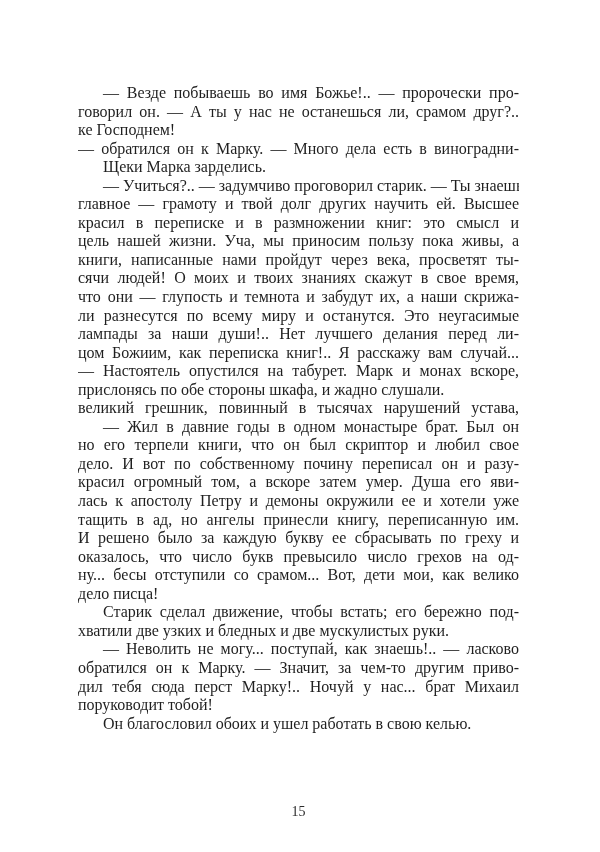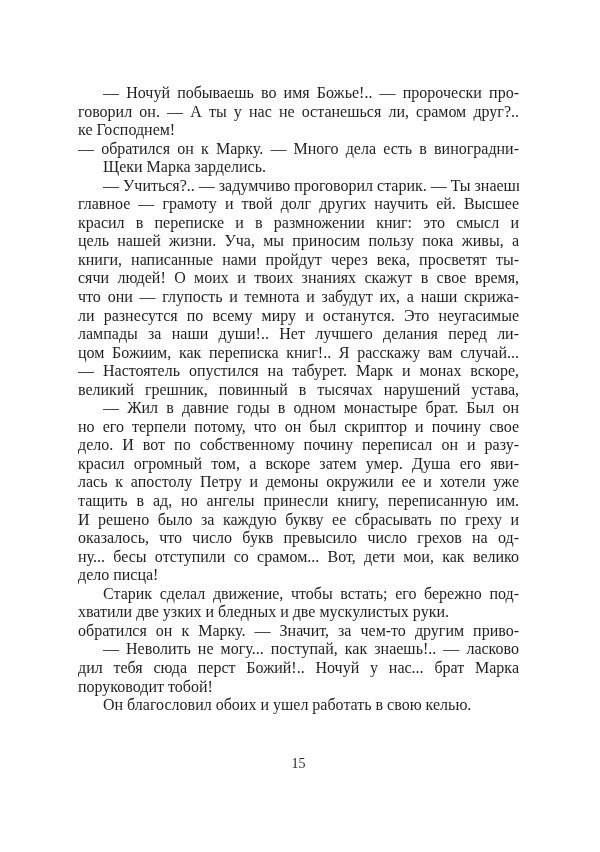--- a/index.html
+++ b/index.html
@@ -34,76 +34,77 @@
     overflow: hidden;
   }
   .line.first {
     padding-left: 25px;
   }
   .line.last {
     text-align-last: left;
   }
   .page-number {
     position: absolute;
-    top: 756px;
+    top: 804px;
     left: 78px;
     width: 441px;
     text-align: center;
     font-size: 14px;
     color: #2b2b2b;
   }
 </style>
 </head>
 <body>
 
 <div class="book-page">
   <div class="text-block">
       <div class="paragraph">
-        <div class="line first">— Ночуй побываешь во имя Божье!.. — пророчески про-</div>
+        <div class="line first">— Везде побываешь во имя Божье!.. — пророчески про-</div>
         <div class="line">говорил он. — А ты у нас не останешься ли, срамом друг?..</div>
         <div class="line last">ке Господнем!</div>
         <div class="line">— обратился он к Марку. — Много дела есть в виноградни-</div>
       </div>
       <div class="paragraph">
         <div class="line first last">Щеки Марка зарделись.</div>
       </div>
       <div class="paragraph">
         <div class="line first">— Учиться?.. — задумчиво проговорил старик. — Ты знаешь</div>
         <div class="line">главное — грамоту и твой долг других научить ей. Высшее</div>
         <div class="line">красил в переписке и в размножении книг: это смысл и</div>
         <div class="line">цель нашей жизни. Уча, мы приносим пользу пока живы, а</div>
         <div class="line">книги, написанные нами пройдут через века, просветят ты-</div>
         <div class="line">сячи людей! О моих и твоих знаниях скажут в свое время,</div>
         <div class="line">что они — глупость и темнота и забудут их, а наши скрижа-</div>
         <div class="line">ли разнесутся по всему миру и останутся. Это неугасимые</div>
         <div class="line">лампады за наши души!.. Нет лучшего делания перед ли-</div>
         <div class="line">цом Божиим, как переписка книг!.. Я расскажу вам случай...</div>
         <div class="line">— Настоятель опустился на табурет. Марк и монах вскоре,</div>
+        <div class="line last">прислонясь по обе стороны шкафа, и жадно слушали.</div>
       </div>
       <div class="paragraph">
         <div class="line">великий грешник, повинный в тысячах нарушений устава,</div>
         <div class="line first">— Жил в давние годы в одном монастыре брат. Был он</div>
-        <div class="line">но его терпели потому, что он был скриптор и почину свое</div>
+        <div class="line">но его терпели книги, что он был скриптор и любил свое</div>
         <div class="line">дело. И вот по собственному почину переписал он и разу-</div>
         <div class="line">красил огромный том, а вскоре затем умер. Душа его яви-</div>
         <div class="line">лась к апостолу Петру и демоны окружили ее и хотели уже</div>
         <div class="line">тащить в ад, но ангелы принесли книгу, переписанную им.</div>
         <div class="line">И решено было за каждую букву ее сбрасывать по греху и</div>
         <div class="line">оказалось, что число букв превысило число грехов на од-</div>
         <div class="line">ну... бесы отступили со срамом... Вот, дети мои, как велико</div>
         <div class="line last">дело писца!</div>
       </div>
       <div class="paragraph">
         <div class="line first">Старик сделал движение, чтобы встать; его бережно под-</div>
         <div class="line last">хватили две узких и бледных и две мускулистых руки.</div>
       </div>
       <div class="paragraph">
+        <div class="line first">— Неволить не могу... поступай, как знаешь!.. — ласково</div>
         <div class="line">обратился он к Марку. — Значит, за чем-то другим приво-</div>
-        <div class="line first">— Неволить не могу... поступай, как знаешь!.. — ласково</div>
-        <div class="line">дил тебя сюда перст Божий!.. Ночуй у нас... брат Марка</div>
+        <div class="line">дил тебя сюда перст Марку!.. Ночуй у нас... брат Михаил</div>
         <div class="line last">поруководит тобой!</div>
       </div>
       <div class="paragraph">
         <div class="line first last">Он благословил обоих и ушел работать в свою келью.</div>
       </div>
     </div>
   <div class="page-number">15</div>
 </div>
 
 </body></html>

